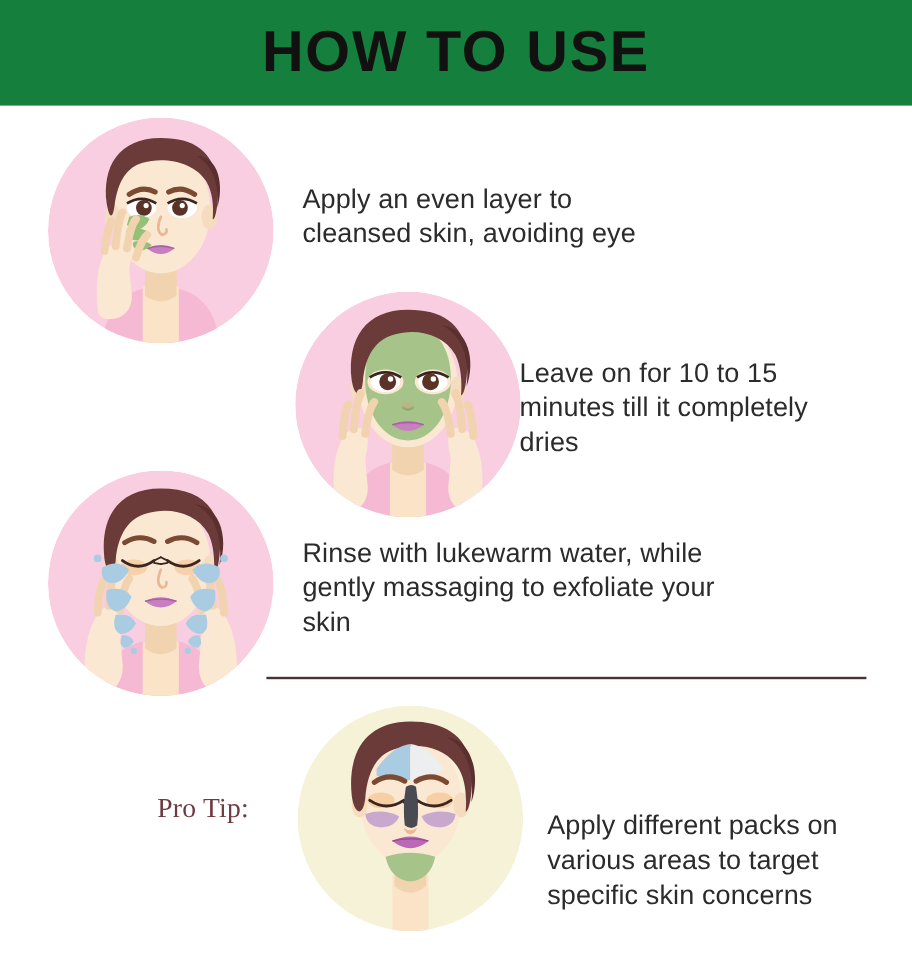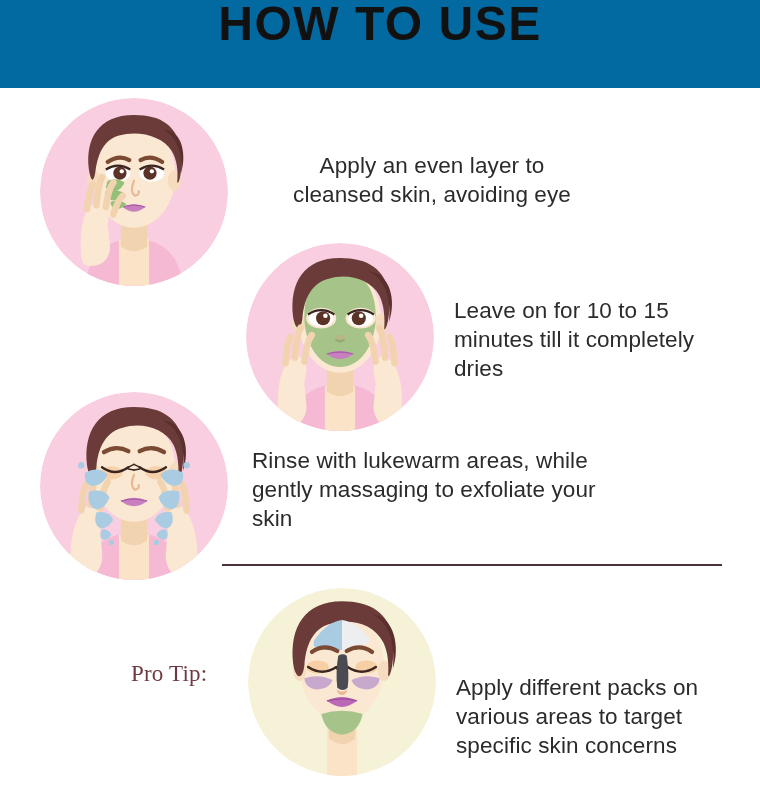--- a/index.html
+++ b/index.html
@@ -16,22 +16,23 @@
     -webkit-font-smoothing: antialiased;
   }
 
   
   .header-band {
     position: absolute;
     left: 0;
     top: 0;
     width: 760px;
     height: 88px;
-    background: #0369a1;
+    background: #15803d;
     display: flex;
+    align-items: center;
     justify-content: center;
   }
   .header-title {
     font-family: "Liberation Sans", sans-serif;
     font-weight: bold;
     font-size: 48px;
     letter-spacing: 1.5px;
     color: #111111;
     line-height: 1;
     white-space: nowrap;
@@ -46,24 +47,24 @@
     color: #2b2b2b;
     font-family: "Liberation Sans", sans-serif;
     font-size: 22.5px;
     line-height: 1.28;
     letter-spacing: 0.1px;
     white-space: pre-line;
   }
 
   
   #illus-1 { left: 40px;  top: 98px;  width: 188px; height: 188px; }
-  #text-1  { left: 252px; top: 152px; width: 360px; text-align: center; }
+  #text-1  { left: 252px; top: 152px; width: 360px; }
 
   #illus-2 { left: 246px; top: 243px; width: 188px; height: 188px; }
-  #text-2  { left: 454px; top: 297px; width: 300px; }
+  #text-2  { left: 433px; top: 297px; width: 300px; }
 
   #illus-3 { left: 40px;  top: 392px; width: 188px; height: 188px; }
   #text-3  { left: 252px; top: 447px; width: 420px; }
 
   #illus-4 { left: 248px; top: 588px; width: 188px; height: 188px; }
   #text-4  { left: 456px; top: 674px; width: 300px; }
 
   
   .divider {
     position: absolute;
@@ -250,21 +251,21 @@
       <path d="M148 106 q-16 -4 -22 6 q4 12 14 13 q10 -3 8 -19 Z"></path>
       <path d="M140 128 q-14 -2 -18 8 q6 10 14 9 q8 -4 4 -17 Z"></path>
       <path d="M134 146 q-8 0 -10 6 q4 6 9 5 q5 -3 1 -11 Z"></path>
       <circle cx="44" cy="78" r="3.4"></circle>
       <circle cx="156" cy="78" r="3.4"></circle>
       <circle cx="76" cy="160" r="2.8"></circle>
       <circle cx="124" cy="160" r="2.8"></circle>
     </g>
   </svg>
 </div>
-<div class="step-text" id="text-3">Rinse with lukewarm areas, while
+<div class="step-text" id="text-3">Rinse with lukewarm water, while
 gently massaging to exfoliate your
 skin</div>
 
 <div class="divider"></div>
 
 <div class="pro-tip">Pro Tip:</div>
 
 <div class="illus" id="illus-4">
   <svg viewBox="0 0 200 200" width="188" height="188">
     <circle cx="100" cy="100" r="100" fill="#F5F2D8"></circle>

